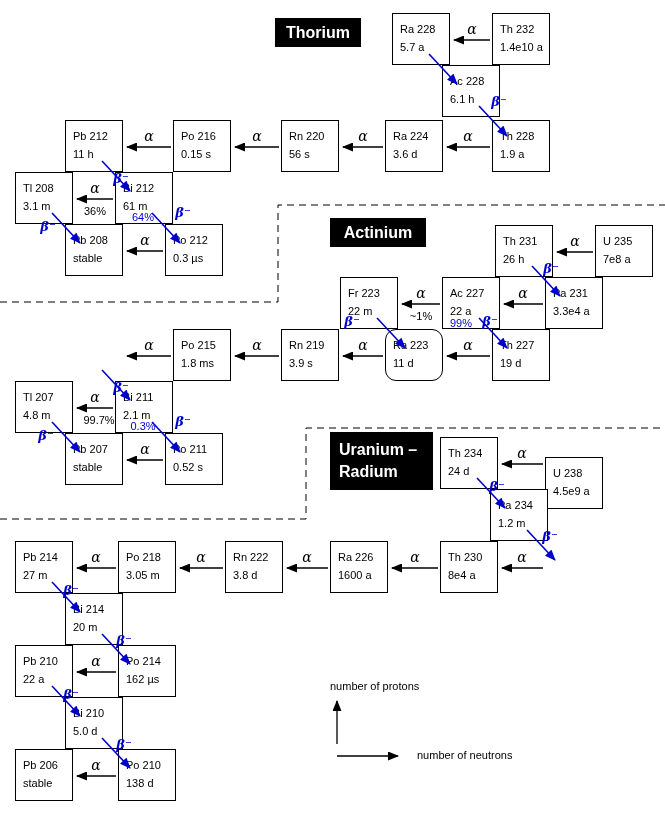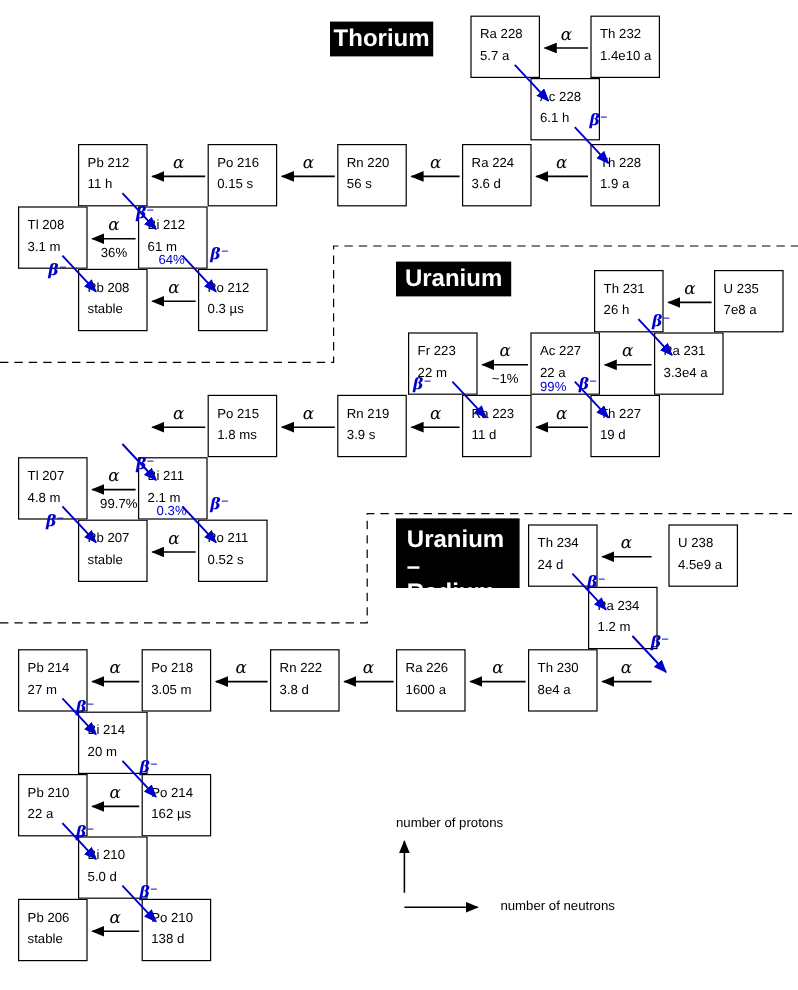--- a/index.html
+++ b/index.html
@@ -11,21 +11,21 @@
     border:1px solid #000; z-index:2; font-size:11px; color:#000;
     padding:6px 2px 0 7px; line-height:18px; white-space:nowrap;
   }
   .lbl { position:absolute; transform:translate(-50%,-50%); z-index:4; white-space:nowrap; }
   .lbl.alpha { font-family:"DejaVu Serif", serif; font-style:italic; font-size:14px; color:#000; }
   .lbl.beta  { font-family:"DejaVu Serif", serif; font-style:italic; font-size:13px; font-weight:bold; color:var(--blue,#0000cc); }
   .lbl.pct { font-size:11px; color:#000; }
   .lbl.pct-blue { font-size:11px; color:var(--blue,#0000cc); }
   .series-title {
     position:absolute; background:var(--title-bg,#000); color:var(--title-fg,#fff);
-    font-weight:bold; font-size:20px; z-index:2;
+    font-weight:bold; font-size:16px; z-index:2;
   }
   #title-thorium  { left:275px; top:18px;  width:86px;  height:29px; line-height:29px; text-align:center; }
   #title-actinium { left:330px; top:218px; width:96px;  height:29px; line-height:29px; text-align:center; }
   #title-uranium  { left:330px; top:432px; width:103px; height:58px; padding:7px 0 0 9px; line-height:22px; }
   .legend-label { position:absolute; font-size:11px; color:#000; z-index:2; white-space:nowrap; }
   #legend-protons  { left:330px; top:680px; }
   #legend-neutrons { left:404px; top:749px;padding-left:13px; }
 </style>
 </head>
 <body>
@@ -83,21 +83,21 @@
       <line x1="52" y1="686" x2="80" y2="716" stroke="#0000cc" stroke-width="1.6" marker-end="url(#ah-b)"></line>
       <line x1="102" y1="738" x2="130" y2="768" stroke="#0000cc" stroke-width="1.6" marker-end="url(#ah-b)"></line>
       <polyline points="0,302 278,302 278,205 665,205" fill="none" stroke="#000000" stroke-width="1" stroke-dasharray="7 5"></polyline>
       <polyline points="0,519 306,519 306,428 665,428" fill="none" stroke="#000000" stroke-width="1" stroke-dasharray="7 5"></polyline>
       <line x1="337" y1="744" x2="337" y2="701" stroke="#000000" stroke-width="1.3" marker-end="url(#ah-k)"></line>
       <line x1="337" y1="756" x2="398" y2="756" stroke="#000000" stroke-width="1.3" marker-end="url(#ah-k)"></line>
     </svg>
 
   <div class="series-title" id="title-thorium">Thorium</div>
 
-  <div class="series-title" id="title-actinium">Uranium</div>
+  <div class="series-title" id="title-actinium">Actinium</div>
 
   <div class="series-title" id="title-uranium">
     <div>Uranium –</div>
     <div>Radium</div>
   </div>
 
   <div class="legend-label" id="legend-protons">number of protons</div>
 
   <div class="legend-label" id="legend-neutrons">number of neutrons</div>
 
@@ -170,21 +170,21 @@
       <div>3.3e4 a</div>
     </div>
     <div class="nuclide" style="left: 173px; top: 329px;">
       <div>Po 215</div>
       <div>1.8 ms</div>
     </div>
     <div class="nuclide" style="left: 281px; top: 329px;">
       <div>Rn 219</div>
       <div>3.9 s</div>
     </div>
-    <div class="nuclide" style="left: 385px; top: 329px;">
+    <div class="nuclide" style="left: 385px; top: 329px; border-radius: 11px;">
       <div>Ra 223</div>
       <div>11 d</div>
     </div>
     <div class="nuclide" style="left: 492px; top: 329px;">
       <div>Th 227</div>
       <div>19 d</div>
     </div>
     <div class="nuclide" style="left: 15px; top: 381px;">
       <div>Tl 207</div>
       <div>4.8 m</div>
@@ -198,21 +198,21 @@
       <div>stable</div>
     </div>
     <div class="nuclide" style="left: 165px; top: 433px;">
       <div>Po 211</div>
       <div>0.52 s</div>
     </div>
     <div class="nuclide" style="left: 440px; top: 437px;">
       <div>Th 234</div>
       <div>24 d</div>
     </div>
-    <div class="nuclide" style="left: 545px; top: 437px; margin-left: 12px;">
+    <div class="nuclide" style="left: 545px; top: 457px;">
       <div>U 238</div>
       <div>4.5e9 a</div>
     </div>
     <div class="nuclide" style="left: 490px; top: 489px;">
       <div>Pa 234</div>
       <div>1.2 m</div>
     </div>
     <div class="nuclide" style="left: 15px; top: 541px;">
       <div>Pb 214</div>
       <div>27 m</div>

